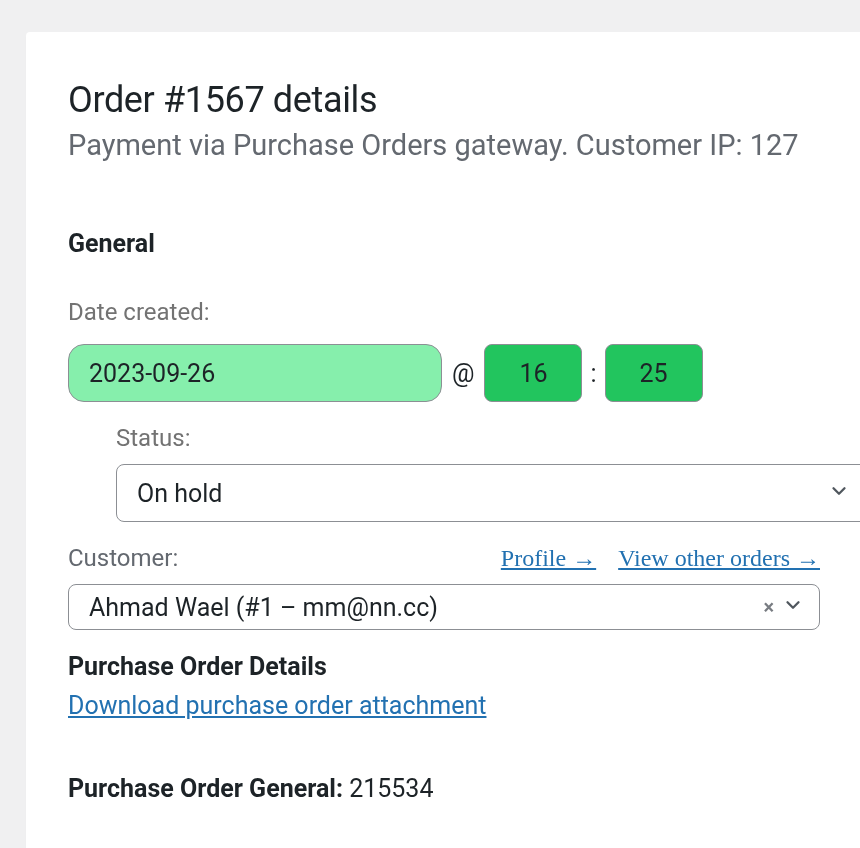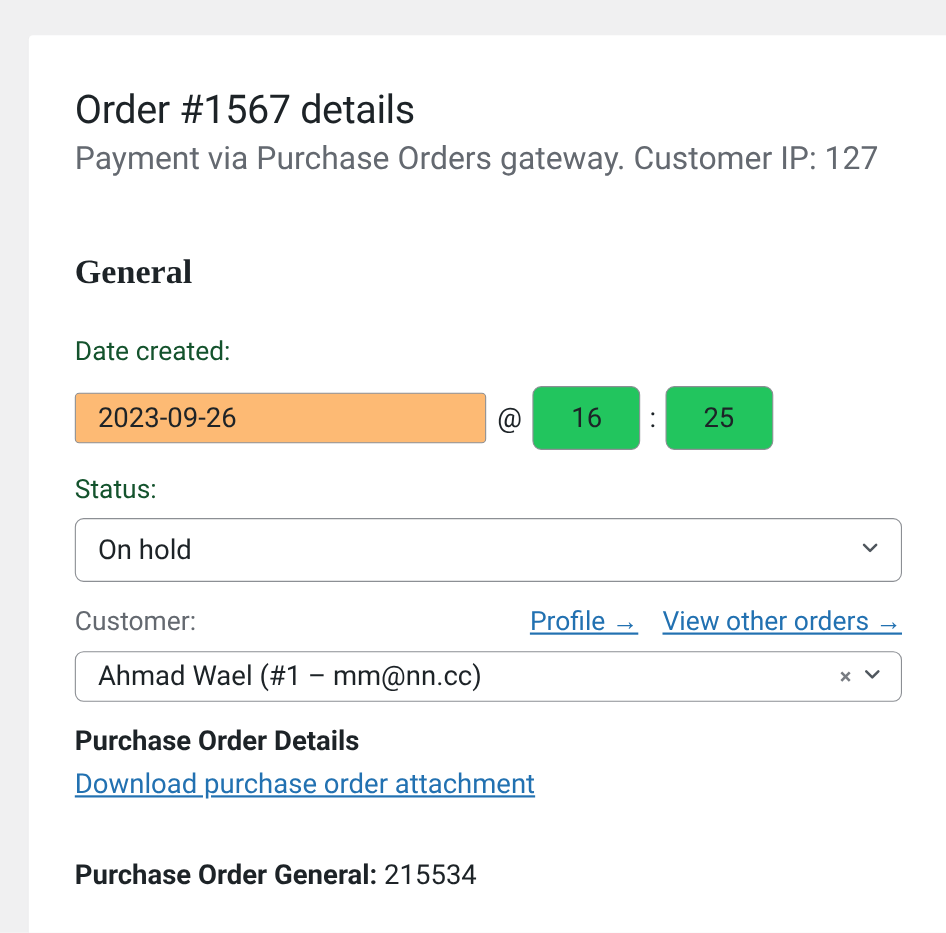--- a/index.html
+++ b/index.html
@@ -32,48 +32,47 @@
     }
     .order-subtitle {
       font-size: 29px;
       font-weight: 400;
       color: #646970;
       margin-top: 6px;
       white-space: nowrap;
       line-height: 1.3;
     }
     .section-heading {
-      font-size: 31px;
+      font-size: 25px;
       font-weight: 700;
       color: #1d2327;
       margin-top: 64px;
-      font-family: Liberation Serif, serif;
     }
     .field-label {
       font-size: 24px;
       font-weight: 400;
-      color: #14532d;
+      color: #737373;
       margin-top: 40px;
     }
     .datetime-row {
       display: flex;
       align-items: center;
       margin-top: 18px;
       gap: 12px;
     }
     .date-input {
       width: 374px;
-      height: 46px;
-      border: 1.5px solid #8c8f94;
-      border-radius: 4px;
+      height: 58px;
+      border: 1.5px solid #8c8f94;
+      border-radius: 16px;
       padding: 0 20px;
       font-size: 25px;
       color: #1d2327;
       font-family: inherit;
-      background: #fdba74;
+      background: #86efac;
     }
     .at-symbol {
       font-size: 25px;
       color: #1d2327;
       margin-left: -2px;
       margin-right: -2px;
     }
     .time-input {
       width: 98px;
       height: 58px;
@@ -86,20 +85,21 @@
       background: #22c55e;
     }
     .colon {
       font-size: 25px;
       color: #1d2327;
       margin-left: -4px;
       margin-right: -4px;
     }
     .status-row {
       margin-top: 22px;
+      margin-left: 48px;
     }
     .select-wrapper {
       position: relative;
       width: 752px;
       margin-top: 12px;
     }
     .select-field {
       width: 100%;
       height: 58px;
       border: 1.5px solid #8c8f94;
@@ -128,20 +128,21 @@
       text-align: center;
     }
     .customer-label {
       font-size: 24px;
       font-weight: 400;
       color: #646970;
     }
     .customer-links {
       display: flex;
       gap: 22px;
+      font-family: Liberation Serif, serif;
     }
     .link {
       font-size: 24px;
       color: #2271b1;
       text-decoration: underline;
       cursor: pointer;
     }
     .customer-select-wrapper {
       position: relative;
       width: 752px;

